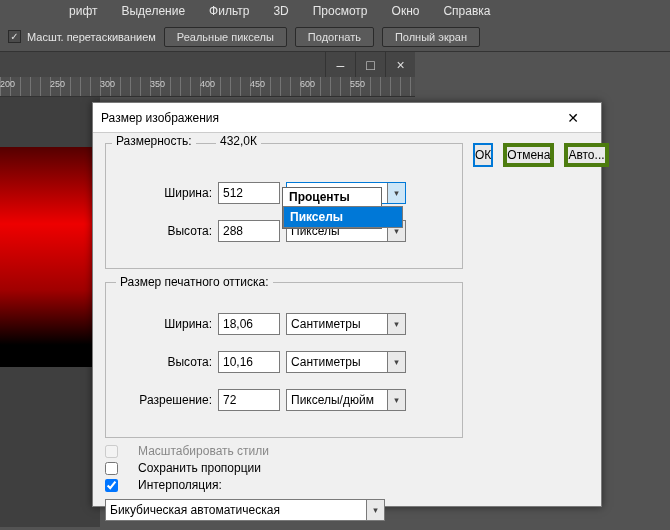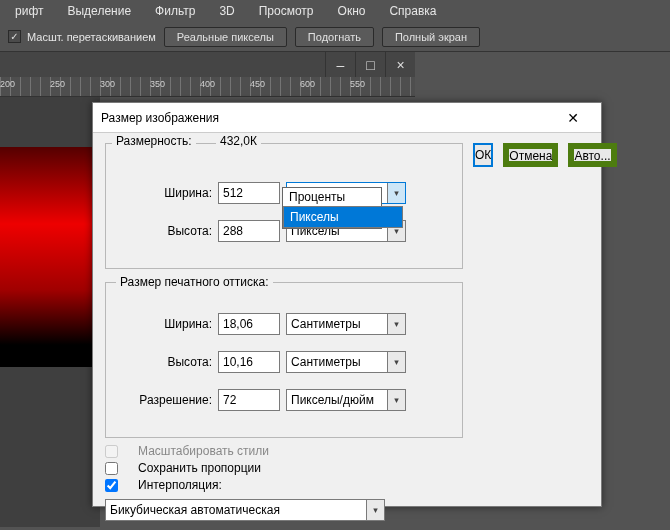--- a/index.html
+++ b/index.html
@@ -1,19 +1,19 @@
 <!DOCTYPE html>
 <html><head>
 <meta charset="utf-8">
 <style>
 * { box-sizing: border-box; margin: 0; padding: 0; font-family: "Segoe UI", Tahoma, sans-serif; }
 body { width: 670px; height: 530px; background: #535353; overflow: hidden; position: relative; }
 
 
-.menubar { display: flex; align-items: center; padding: 0 3px; height: 22px; background: #535353; }
+.menubar { display: flex; align-items: center; padding: 0 17px; height: 22px; background: #535353; margin-left: 40px; }
 .menubar span { color: #e6e6e6; font-size: 12px; padding: 3px 12px; }
 
 
 .toolbar { display: flex; align-items: center; height: 30px; padding: 0 8px; gap: 8px; background: #535353; border-bottom: 1px solid #333; }
 .chk { display: flex; align-items: center; gap: 6px; color: #e6e6e6; font-size: 11px; }
 .chk .box { width: 13px; height: 13px; border: 1px solid #2a2a2a; background: #4b4b4b; display: flex; align-items: center; justify-content: center; color: #ddd; font-size: 10px; line-height: 1; }
 .tbtn { background: #5a5a5a; border: 1px solid #2a2a2a; color: #e0e0e0; font-size: 11px; padding: 2px 12px; height: 20px; border-radius: 2px; }
 
 
 .docwin { position: absolute; top: 52px; left: 0; width: 415px; height: 25px; background: #454545; display: flex; justify-content: flex-end; align-items: stretch; }
@@ -41,33 +41,33 @@
 
 fieldset { border: 1px solid #b8b8b8; margin-bottom: 6px; padding: 8px 10px 10px 10px; }
 legend { font-size: 12px; padding: 0 4px; color: #000; }
 
 .row { display: flex; align-items: center; gap: 6px; margin: 16px 0; }
 .row label { width: 96px; text-align: right; font-size: 12px; color: #000; }
 .row input[type=text] { width: 62px; height: 22px; border: 1px solid #7a7a7a; padding: 0 4px; font-size: 12px; background: #fff; }
 .row select, .sel { width: 120px; height: 22px; border: 1px solid #7a7a7a; font-size: 12px; background: #fff; padding: 0 4px; display: flex; align-items: center; position: relative; }
 .sel .arrow { position: absolute; right: 0; top: 0; width: 18px; height: 100%; border-left: 1px solid #7a7a7a; display: flex; align-items: center; justify-content: center; font-size: 9px; color: #444; background: #e9e9e9; }
 
-.wbtn { height: 24px; border: 6px solid #4d7c0f; background: #e9e9e9; font-size: 12px; }
+.wbtn { height: 24px; border: 4px solid #4d7c0f; background: #e9e9e9; font-size: 12px; }
 .wbtn.primary { border: 2px solid #0078d7; }
 
 .checks { margin-top: 2px; }
 .checks .row { gap: 20px; margin: 3px 0; }
 .checks .row label { width: auto; text-align: left; }
 .checks input[type=checkbox] { width: 13px; height: 13px; }
 
 .interp { margin-top: 4px; width: 280px; }
 
 
 .dropdown-open { position: absolute; z-index: 5; border: 1px solid #666; background: #fff; font-size: 12px; }
-.dropdown-open .opt { padding: 2px 6px; }
+.dropdown-open .opt { padding: 2px 6px; font-weight: bold; }
 .dropdown-open .opt.sel { background: #0078d7; color: #fff; }
 
 fieldset.size { position: relative; padding-top: 4px; }
 fieldset.size .legend-row { position: relative; height: 18px; margin-bottom: 4px; }
 fieldset.size .legend-row .lbl { position: absolute; left: -4px; top: -14px; background: #f0f0f0; padding: 0 4px; font-size: 12px; }
 fieldset.size .legend-row .val { position: absolute; left: 100px; top: -14px; background: #f0f0f0; padding: 0 4px; font-size: 12px; }
 </style>
 </head>
 <body>
 

